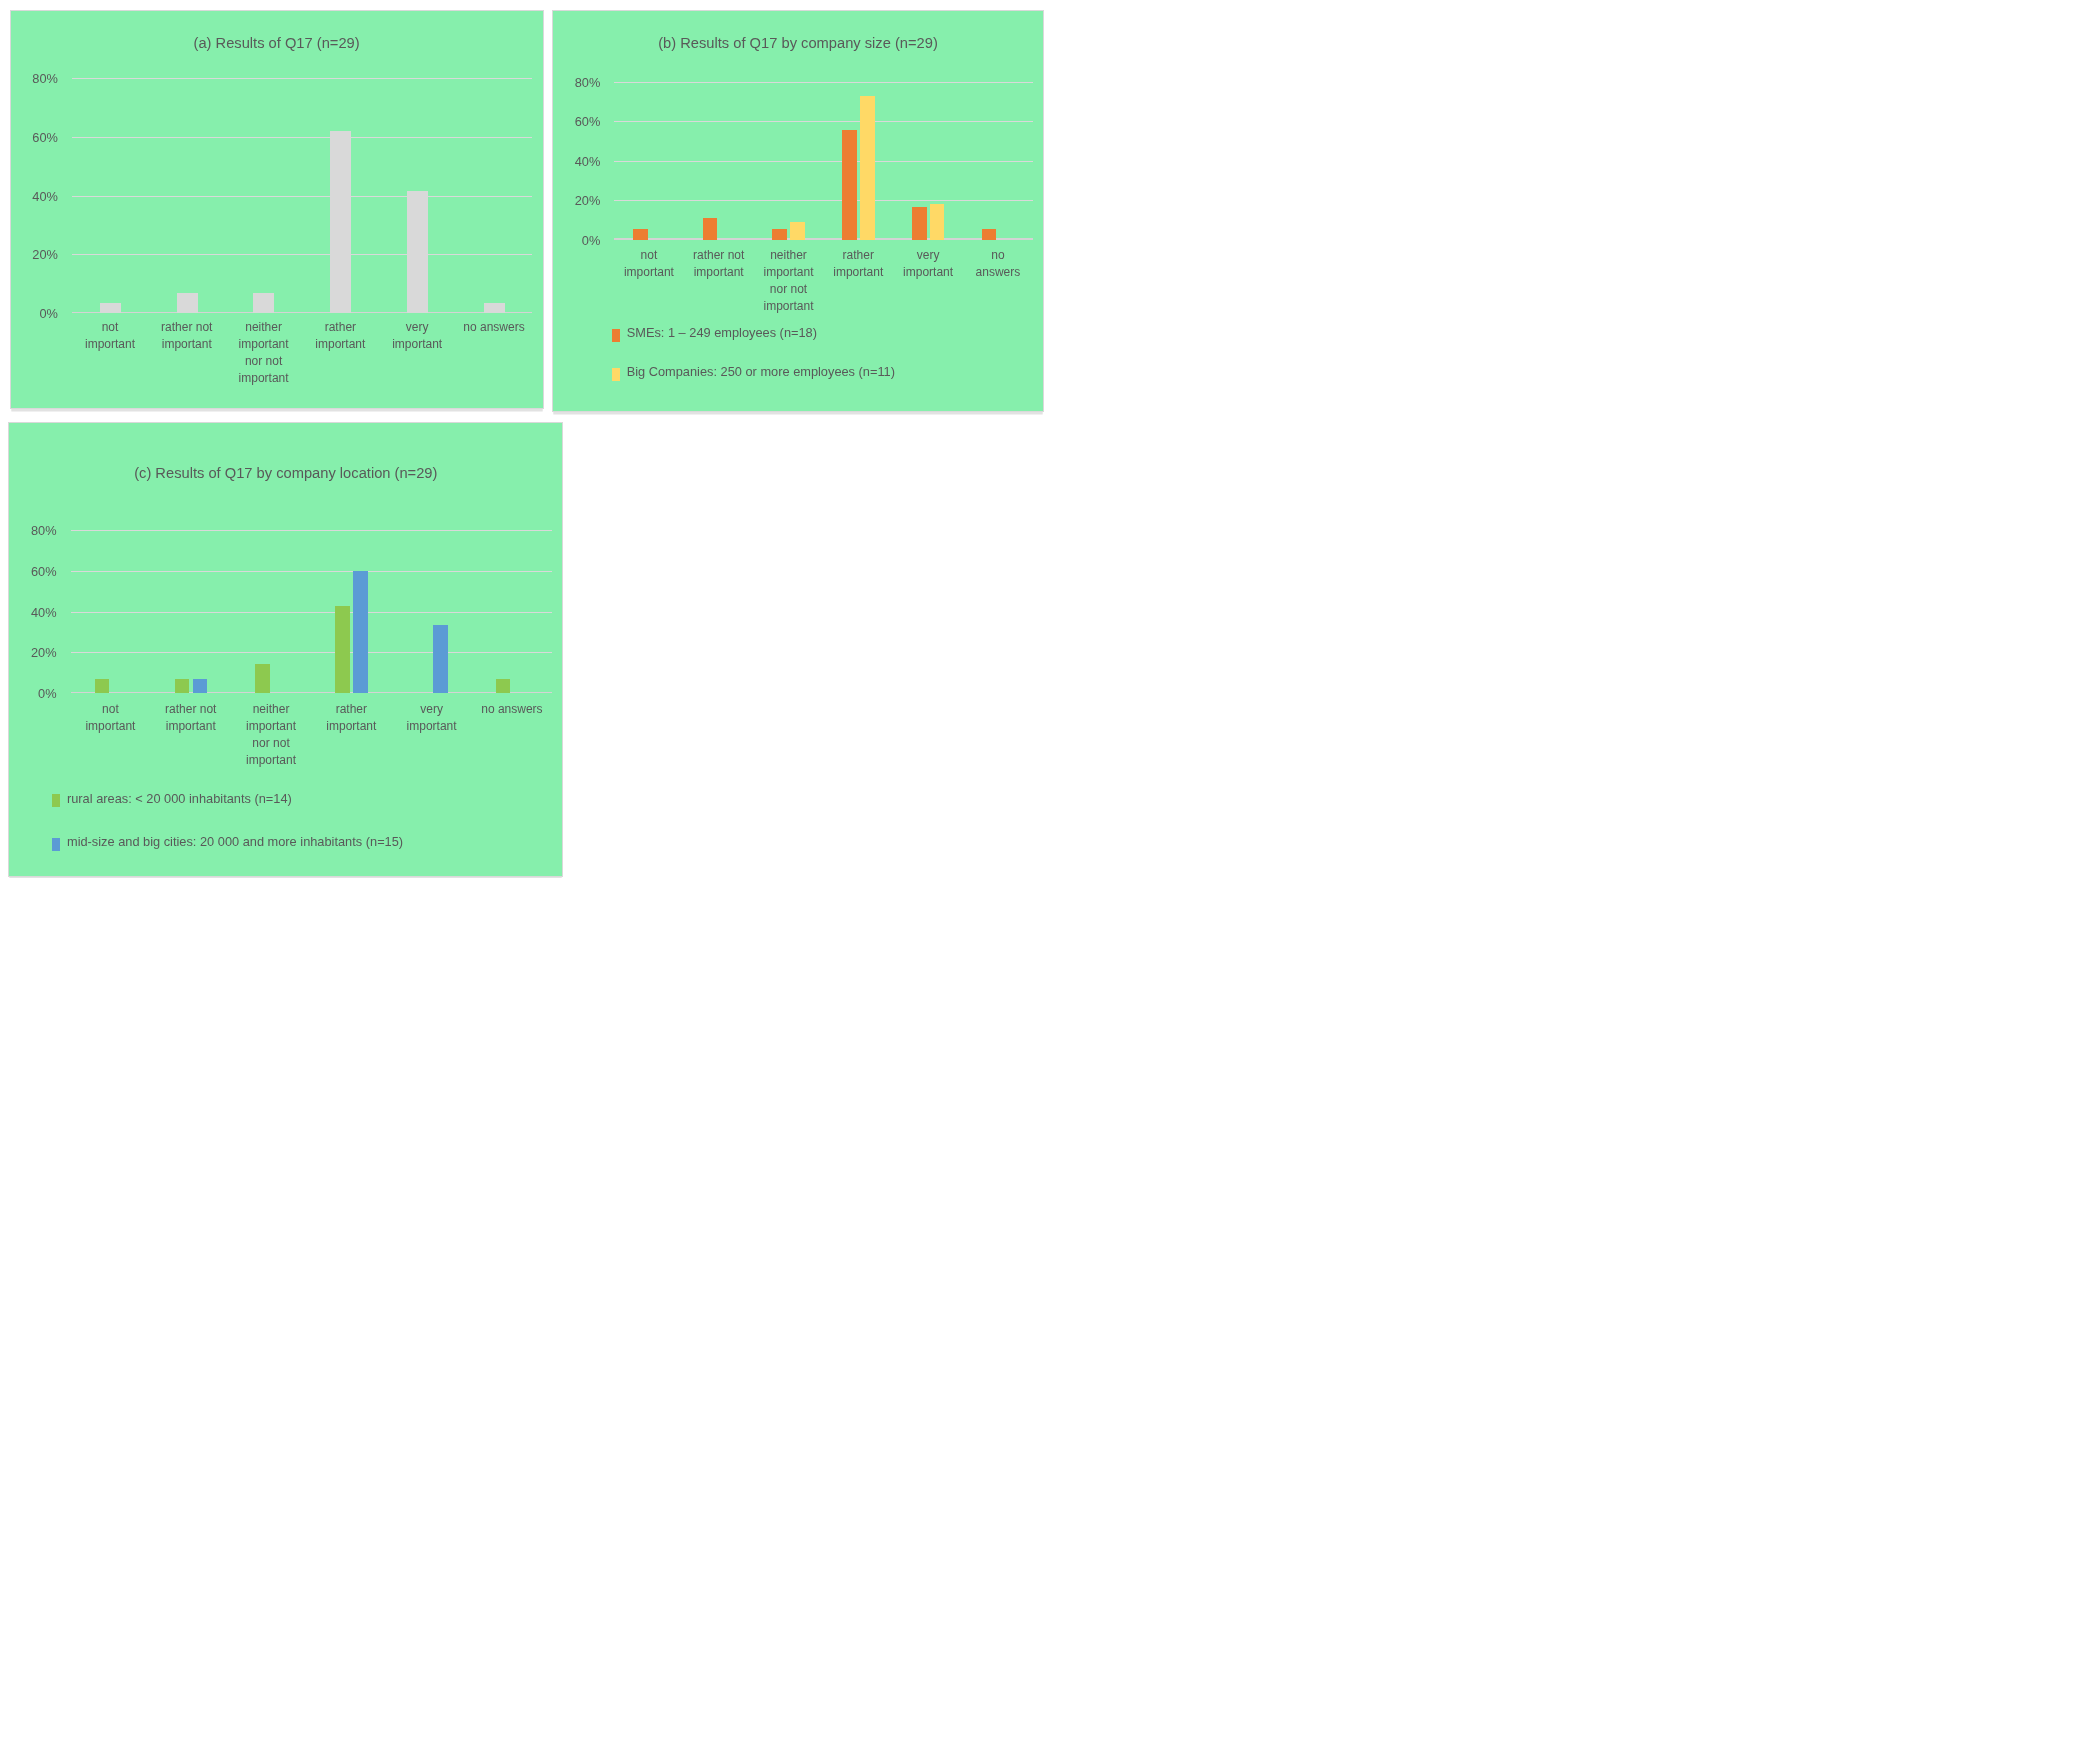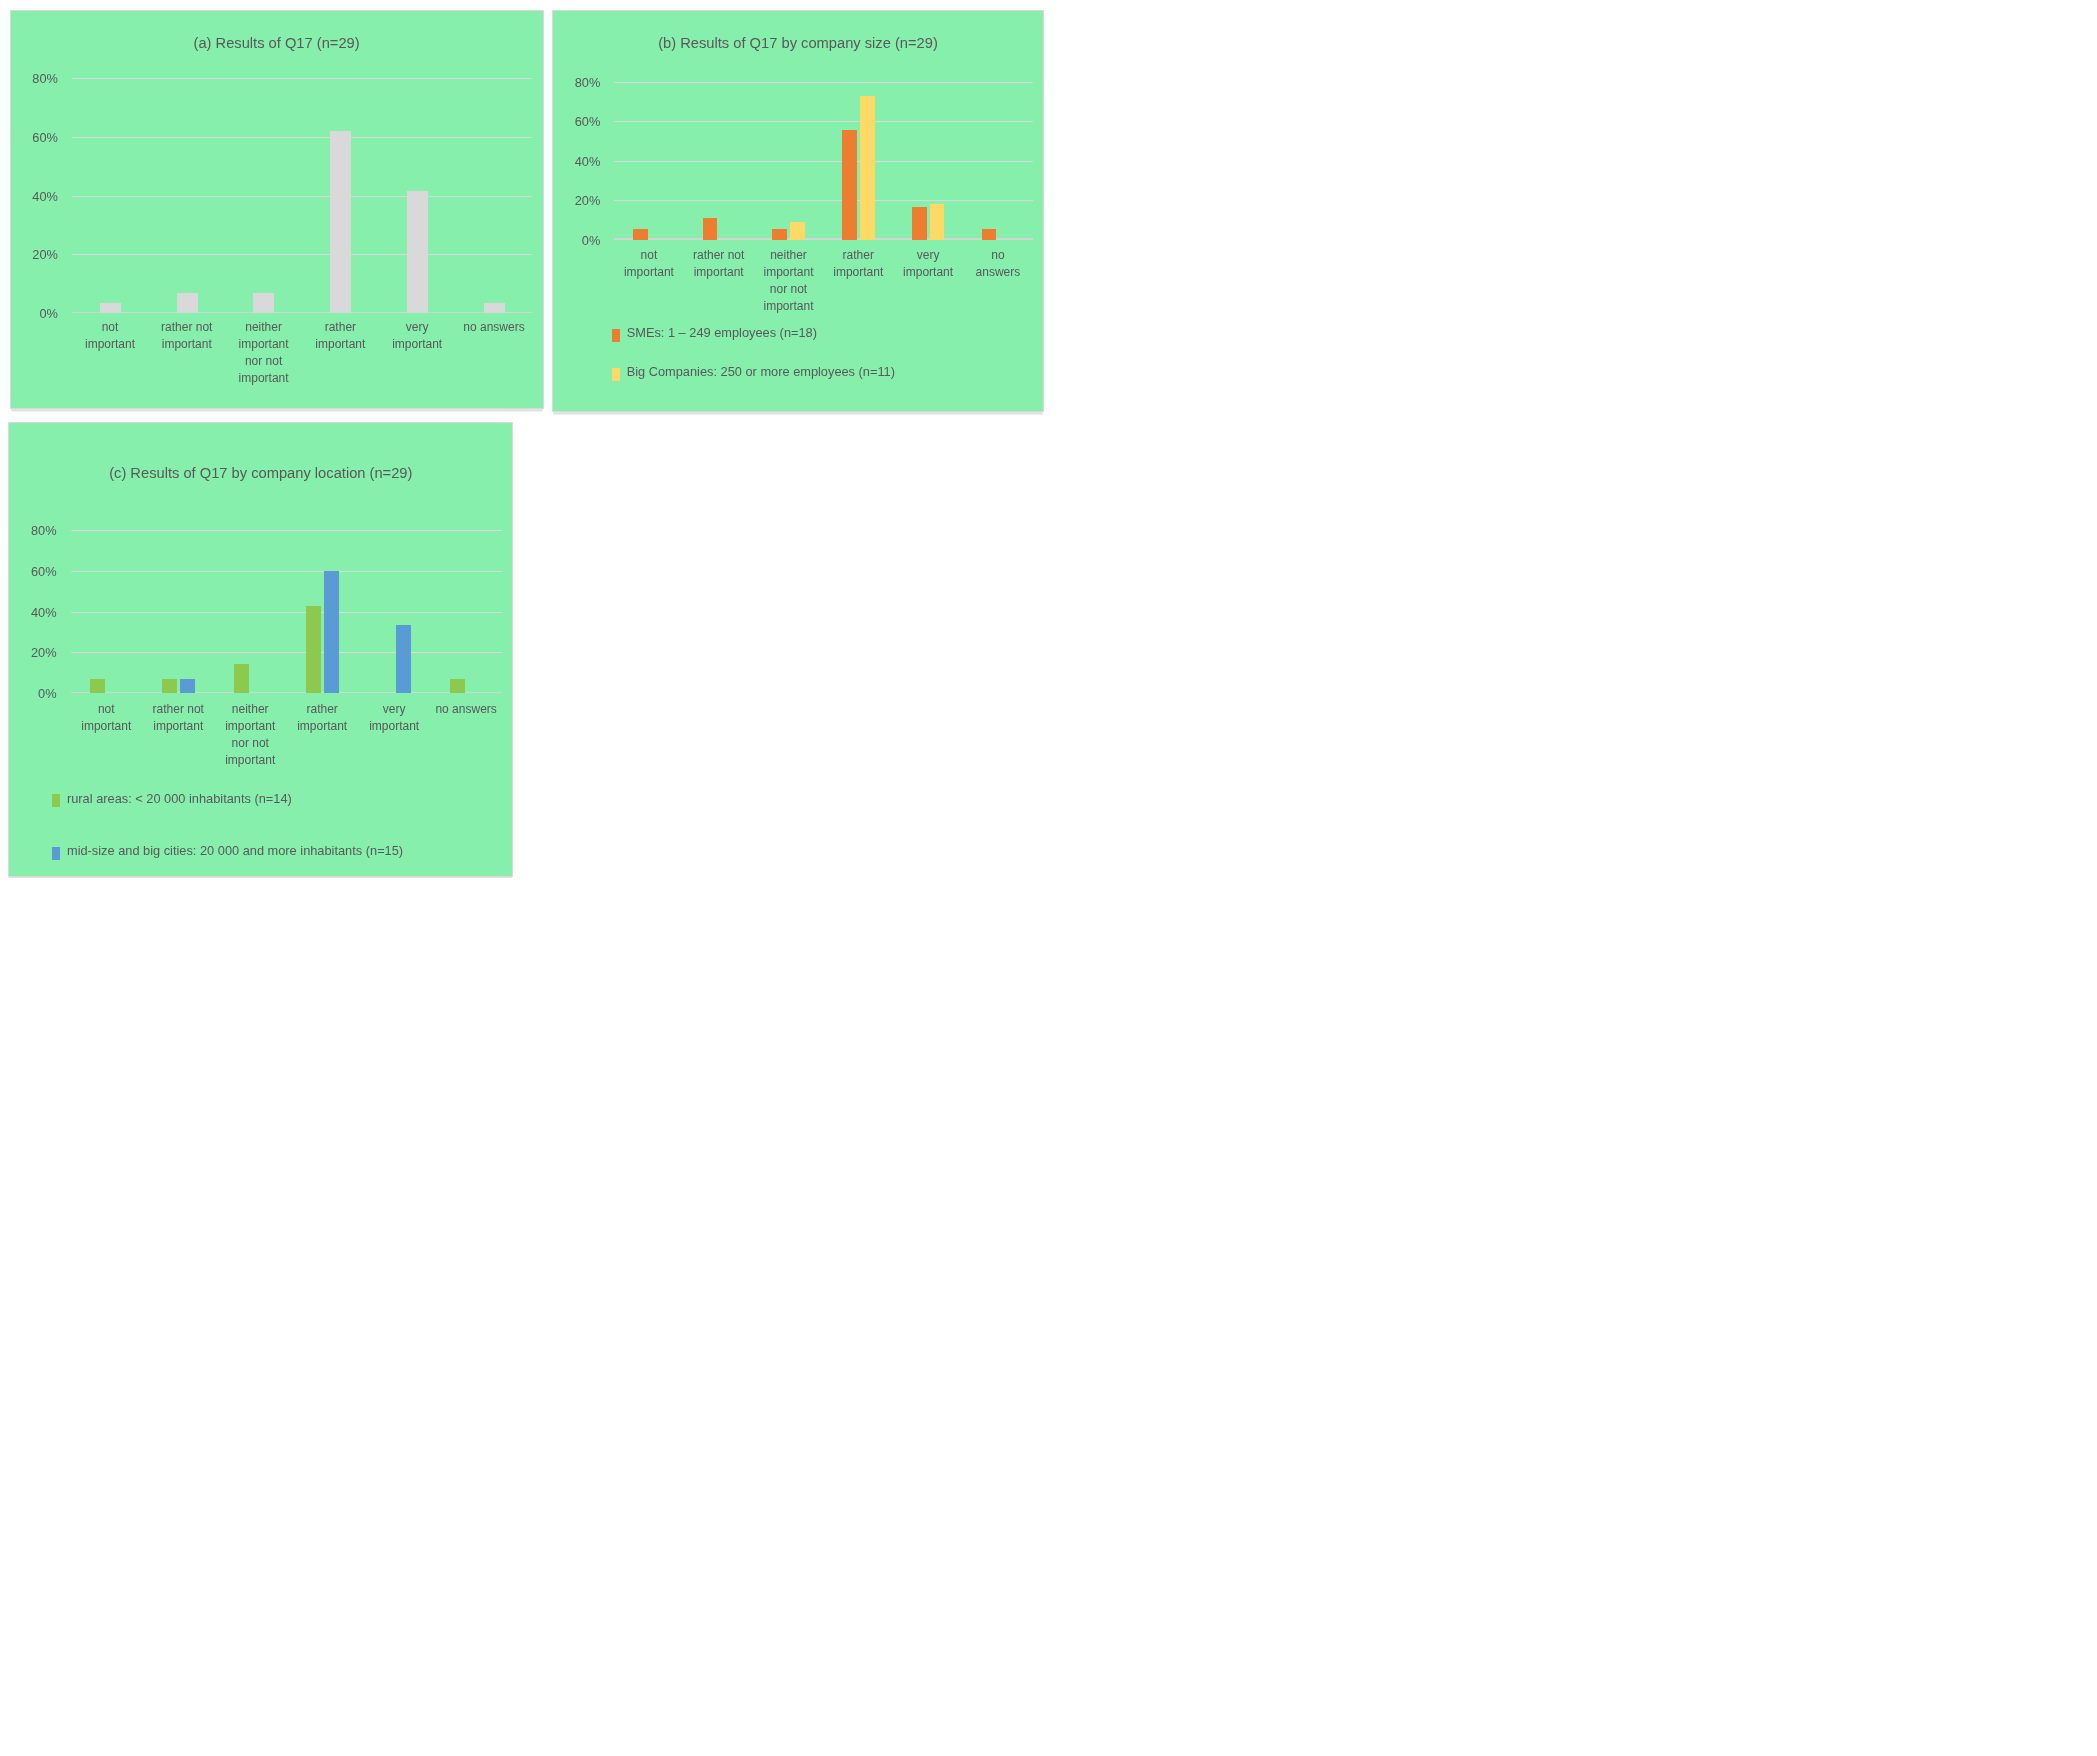--- a/index.html
+++ b/index.html
@@ -13,21 +13,21 @@
   }
   .panel{
     position:absolute;
     background:#86efac;
     border:1.3px solid #D9D9D9;
     box-shadow:0 3.8px 0 -1.3px #E2E2E2;
     box-sizing:border-box;
   }
   .panel-a{left:9.6px;top:9.6px;width:534px;height:399px;}
   .panel-b{left:552px;top:9.6px;width:492px;height:402px;}
-  .panel-c{left:8.3px;top:422px;width:505px;height:455px;}
+  .panel-c{left:8.3px;top:422px;width:555px;height:455px;}
 
   .chart-title{
     text-align:center;
     font-size:14.7px;
     line-height:19px;
     color:#595959;
   }
   .panel-a .chart-title{margin-top:23px;}
   .panel-b .chart-title{margin-top:23px;}
   .panel-c .chart-title{margin-top:41px;}
@@ -95,21 +95,21 @@
   }
 
   .legend{display:block;}
   .panel-b .legend{margin:10.2px 0 0 59px;}
   .panel-c .legend{margin:22px 0 0 43px;}
   .legend-row{
     display:flex;
     align-items:flex-end;
   }
   .panel-b .legend-row + .legend-row{margin-top:22px;}
-  .panel-c .legend-row + .legend-row{margin-top:36px;}
+  .panel-c .legend-row + .legend-row{margin-top:27px;}
   .legend-marker{
     flex:none;
     width:7.7px;height:12.8px;
     margin-right:7px;
   }
   .legend-label{
     font-size:12.8px;
     line-height:16.6px;
     color:#595959;
     white-space:nowrap;

